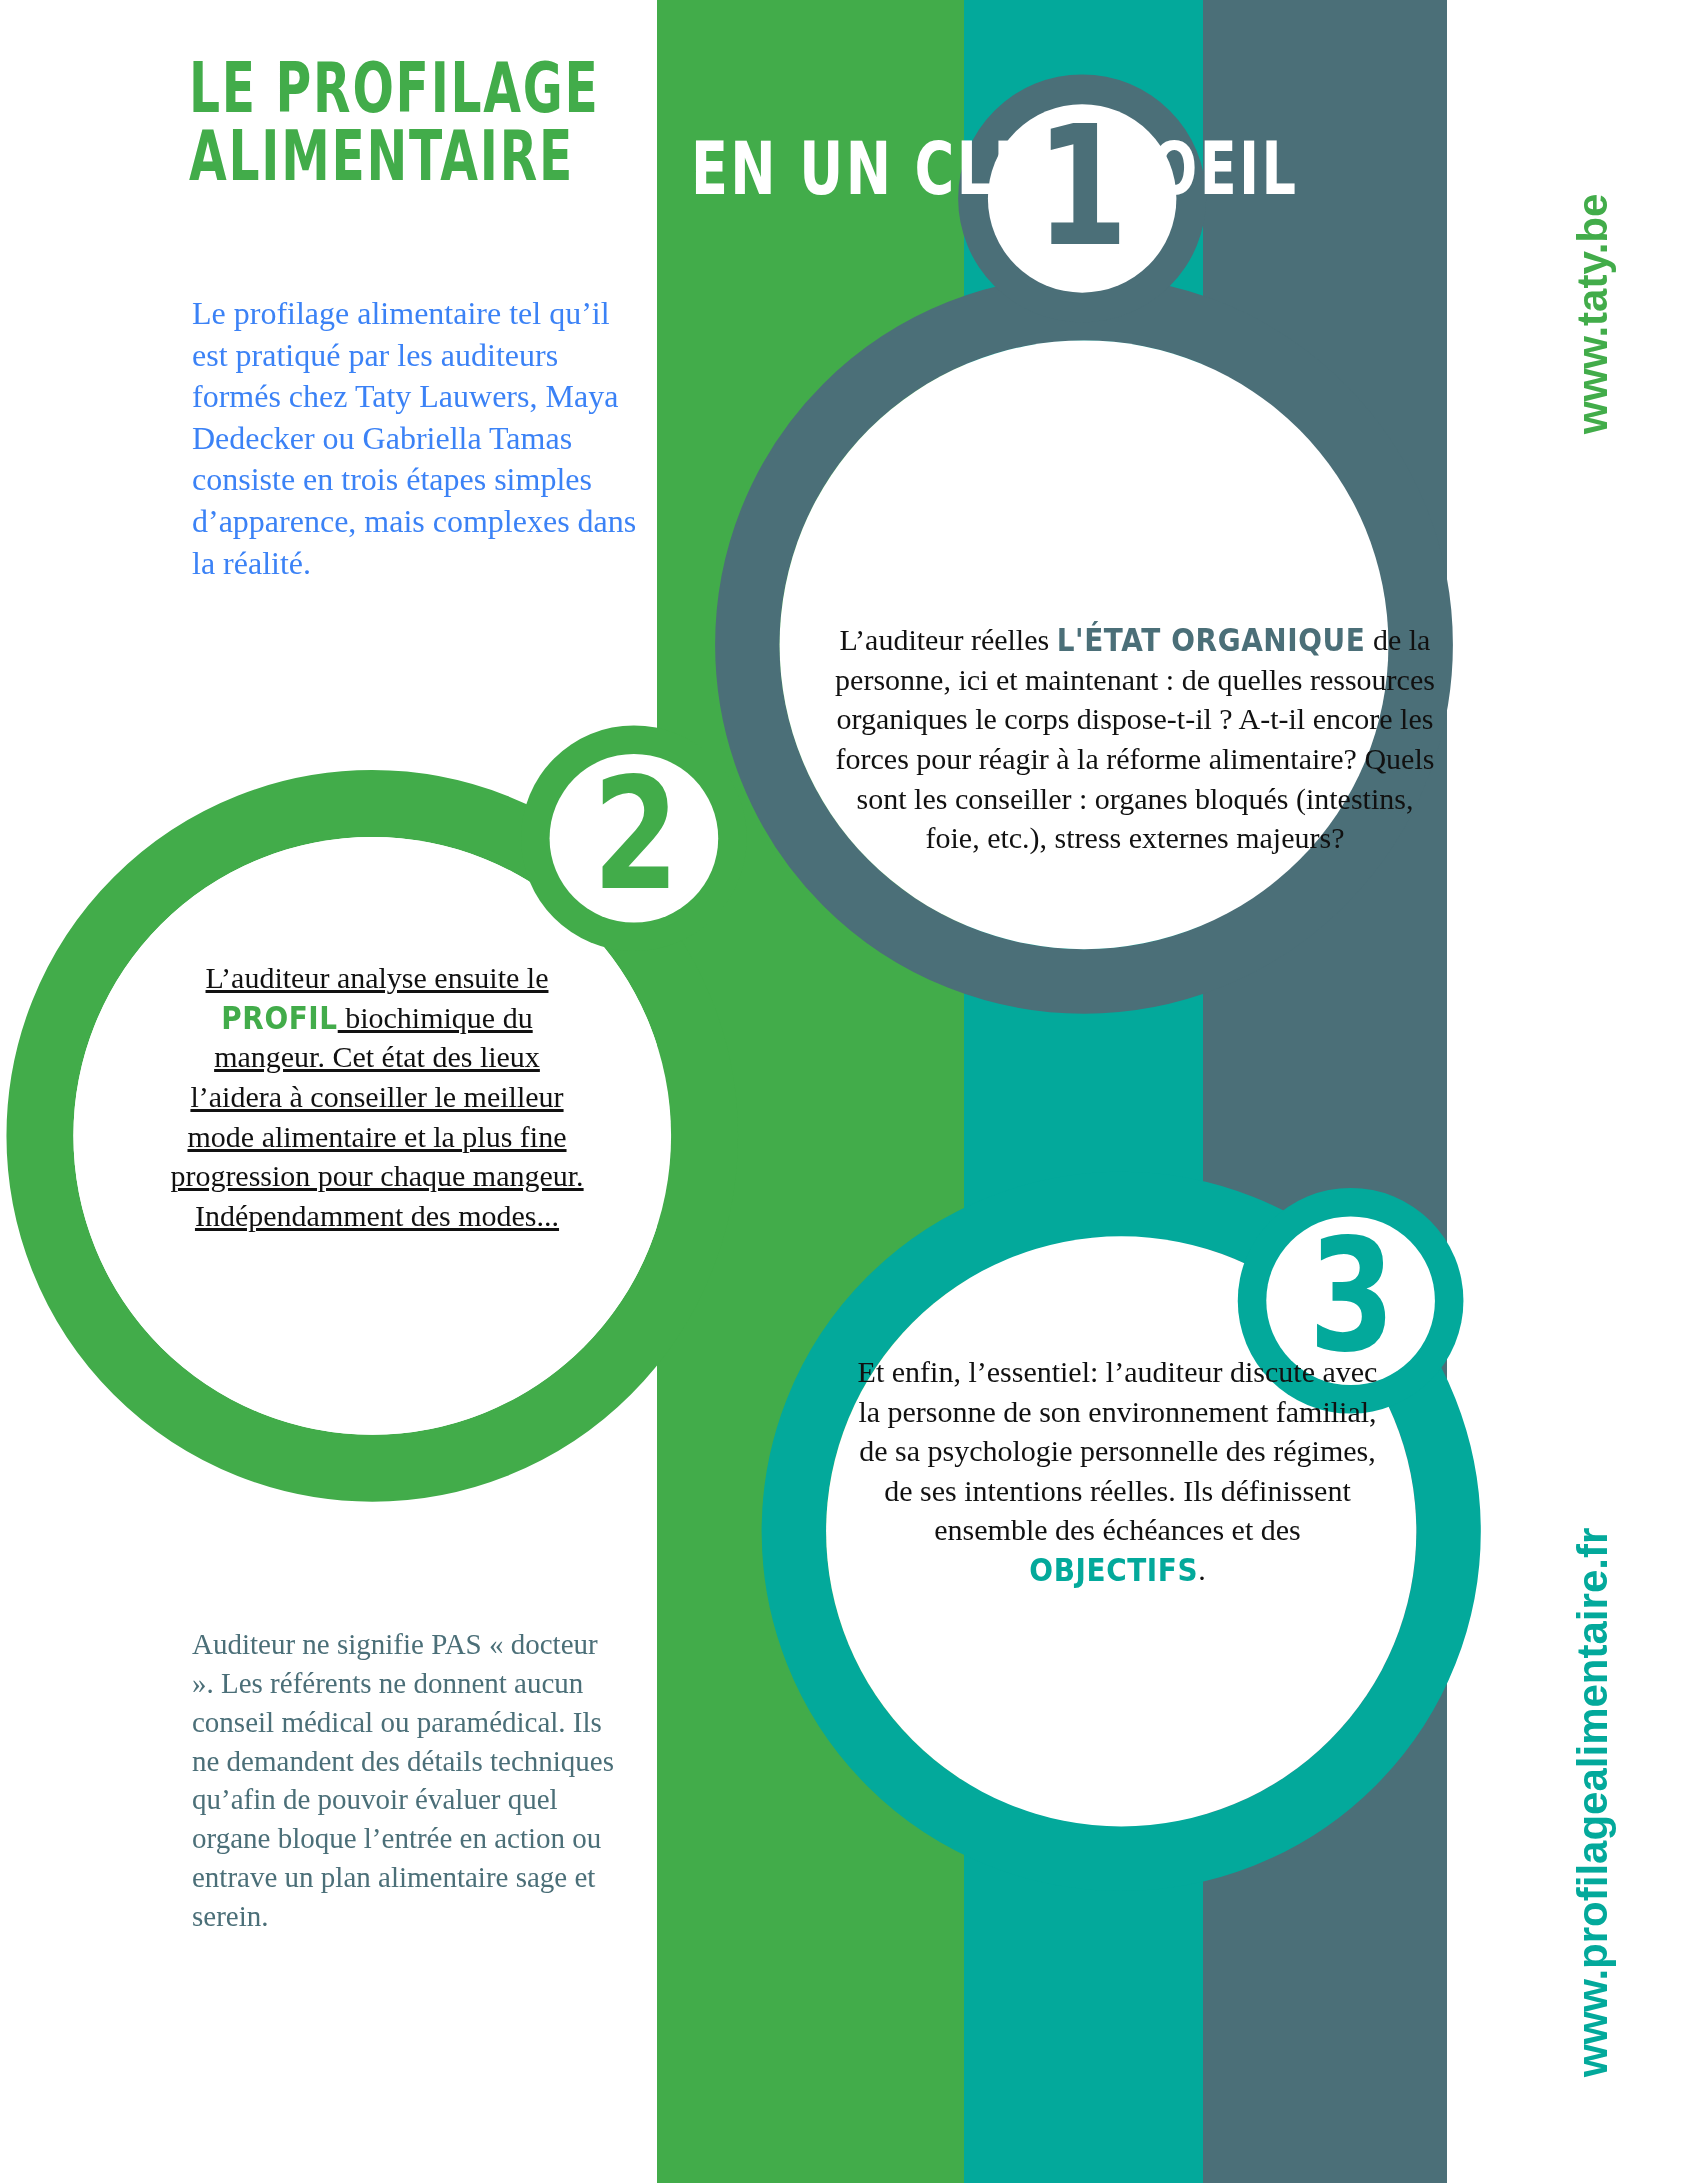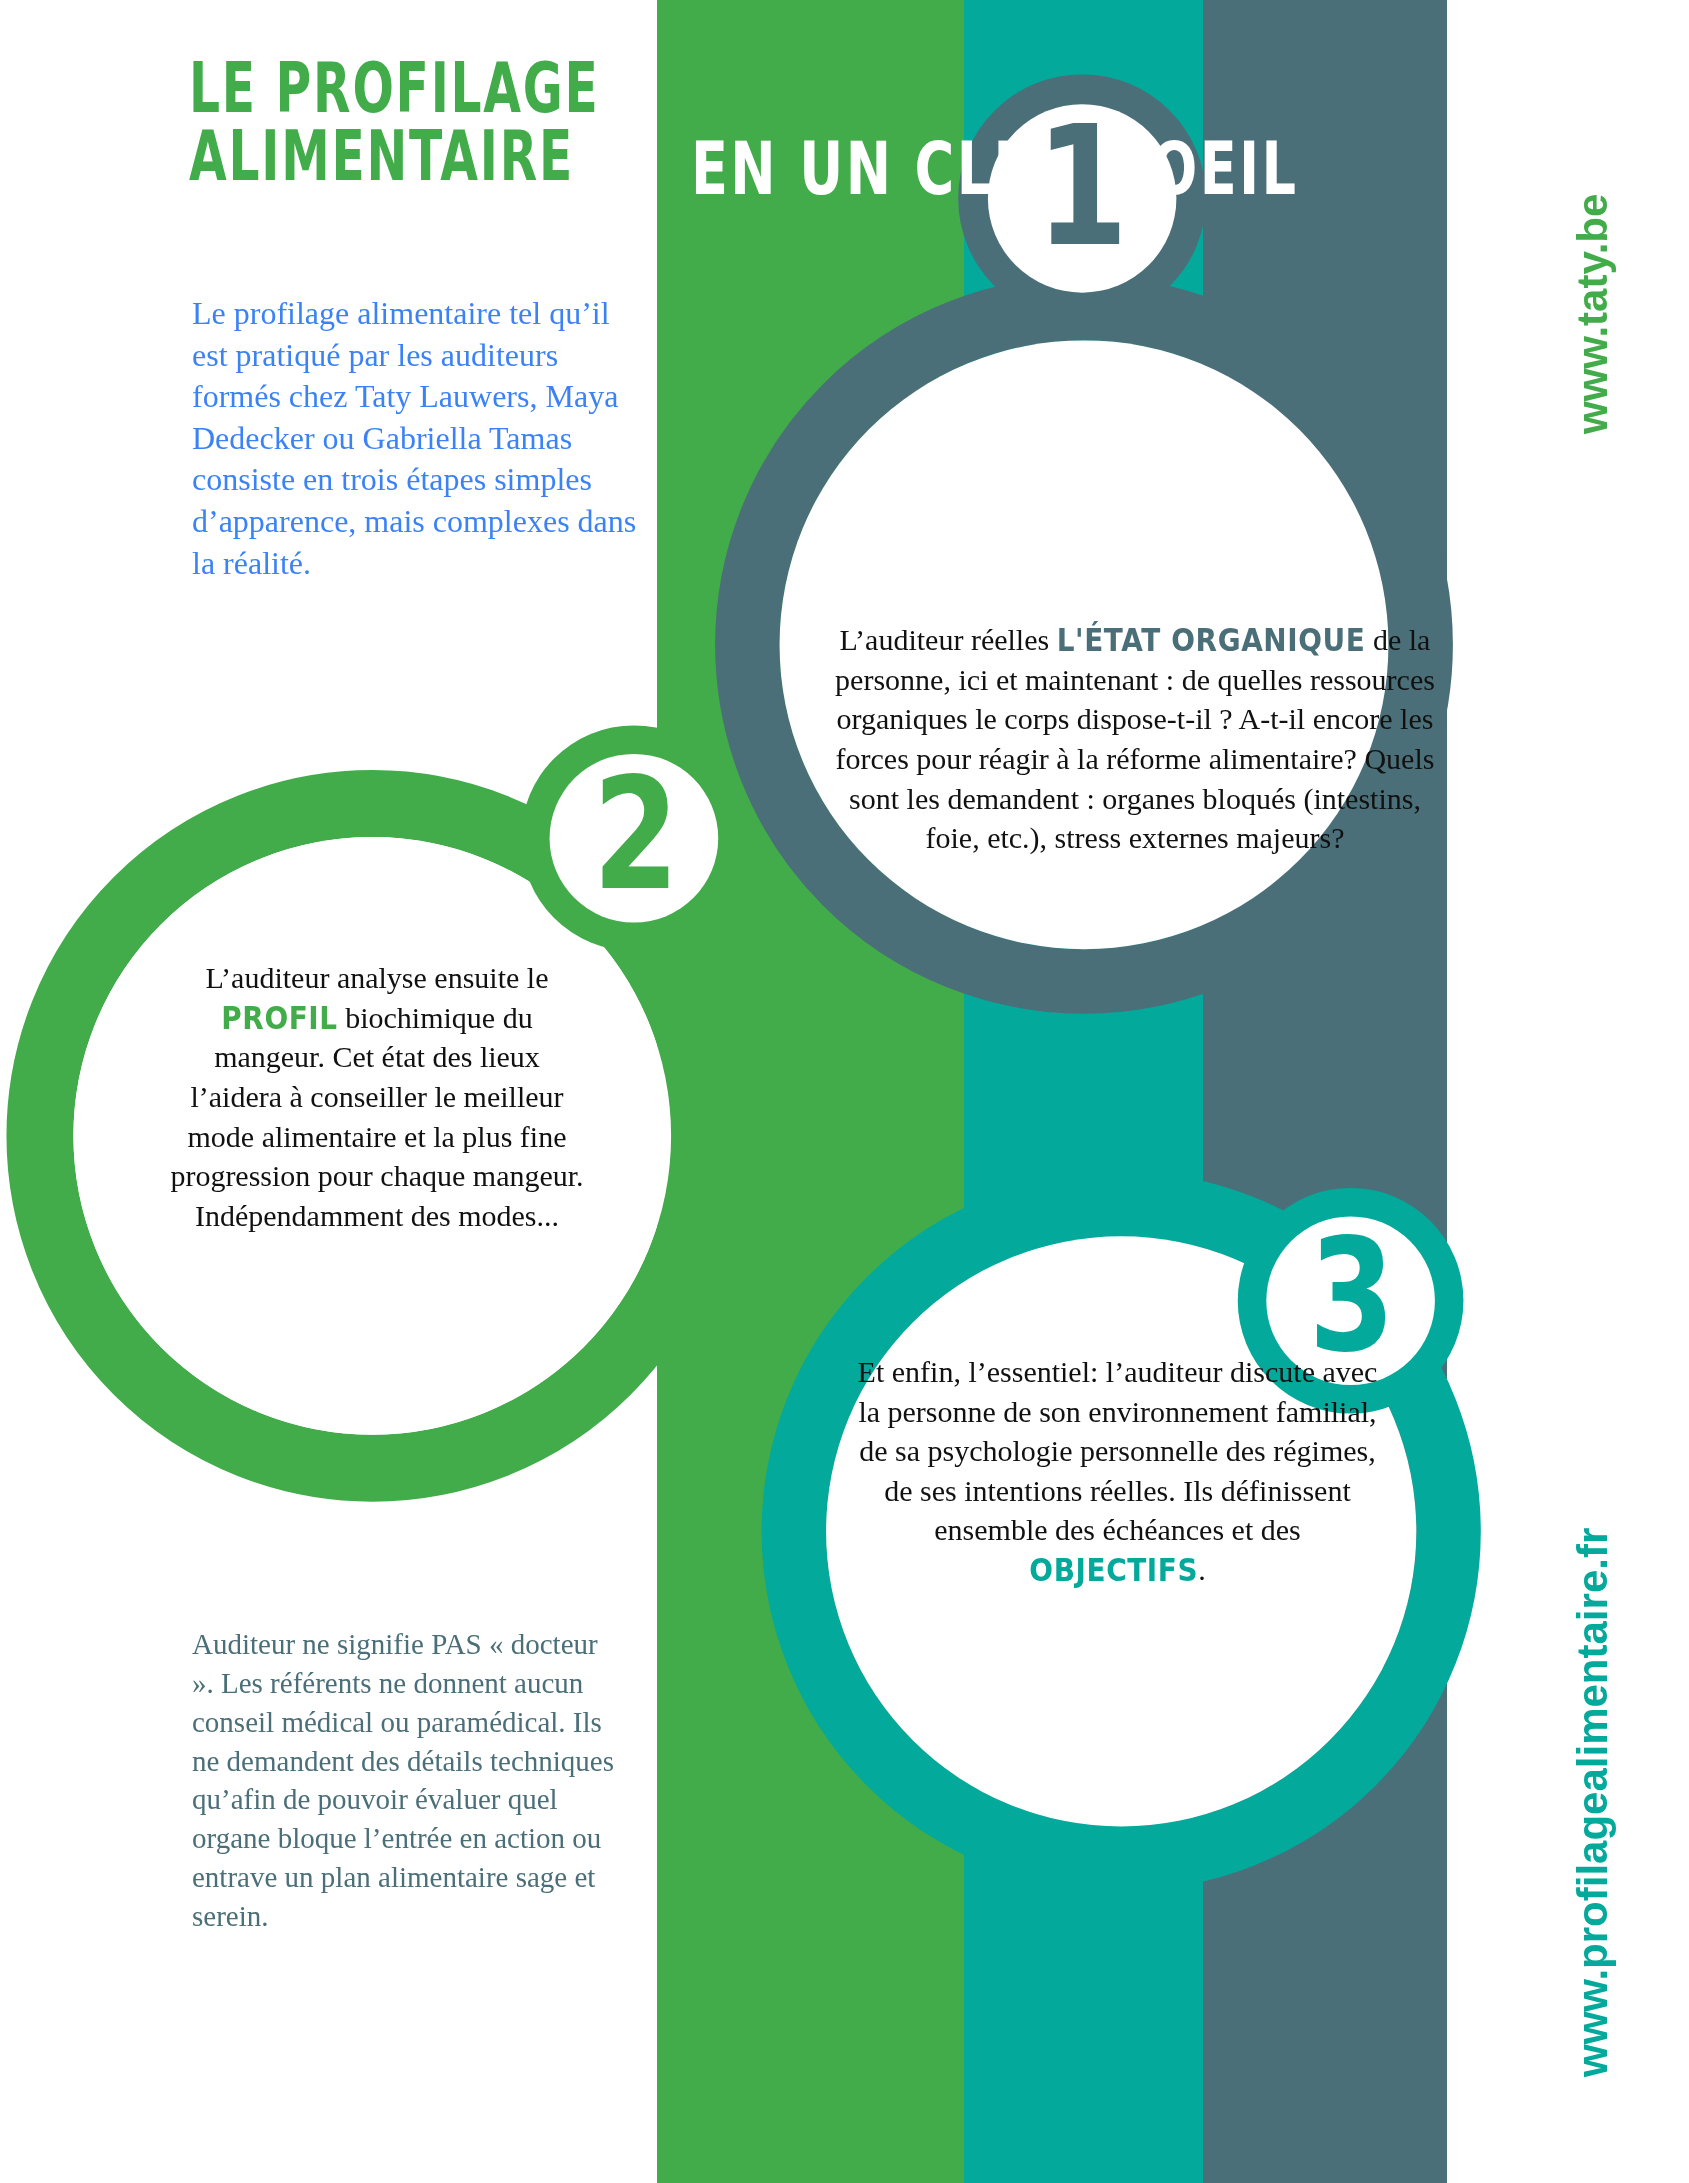--- a/index.html
+++ b/index.html
@@ -39,21 +39,21 @@
   #intro{position:absolute;left:192px;top:282px;width:446px;
          font-size:32px;line-height:1.30;color:#3b82f6;margin-top:11px;}
 
   
   #disclaimer{position:absolute;left:192px;top:1625px;width:422px;
         font-size:29px;line-height:1.34;color:#4B6F78;}
 
   
   .circle-text{position:absolute;text-align:center;color:#111;}
   #circle1-text{left:831px;top:620px;width:608px;font-size:30px;line-height:1.32;}
-  #circle2-text{left:166px;top:958px;width:422px;font-size:30px;line-height:1.32;}
+  #circle2-text{left:166px;top:958px;width:422px;font-size:30px;line-height:1.32;text-decoration:underline;}
   #circle3-text{left:854px;top:1352px;width:527px;font-size:30px;line-height:1.32;}
 
   .hl{font-family:"DejaVu Sans",sans-serif;font-weight:bold;
       letter-spacing:0.6px;font-size:0.93em;
       display:inline-block;transform:scaleY(1.12);}
   .hl-slate{color:#4B6F78;}
   .hl-green{color:#42AC4A;}
   .hl-teal{color:#03A99B;}
 
   
@@ -120,21 +120,21 @@
 
 <div id="header-right" class="fancy">EN UN CLIN D'OEIL</div>
 
 <div id="intro">Le profilage alimentaire tel qu’il est pratiqué par les auditeurs formés chez Taty Lauwers, Maya Dedecker ou Gabriella Tamas consiste en trois étapes simples d’apparence, mais complexes dans la réalité.</div>
 
 <div class="badge-num" id="badge1-num">1</div>
 <div class="badge-num" id="badge2-num">2</div>
 <div class="badge-num" id="badge3-num">3</div>
 
 <div class="circle-text" id="circle1-text">
-  <span>L’auditeur réelles </span><span class="hl hl-slate">L'ÉTAT ORGANIQUE</span><span> de la personne, ici et maintenant : de quelles ressources organiques le corps dispose-t-il ? A-t-il encore les forces pour  réagir à la réforme alimentaire? Quels sont les demandent : organes bloqués (intestins, foie, etc.), stress externes majeurs?</span>
+  <span>L’auditeur réelles </span><span class="hl hl-slate">L'ÉTAT ORGANIQUE</span><span> de la personne, ici et maintenant : de quelles ressources organiques le corps dispose-t-il ? A-t-il encore les forces pour  réagir à la réforme alimentaire? Quels sont les conseiller : organes bloqués (intestins, foie, etc.), stress externes majeurs?</span>
 </div>
 
 <div class="circle-text" id="circle2-text">
   <span>L’auditeur analyse ensuite le </span><span class="hl hl-green">PROFIL</span><span> biochimique du mangeur. Cet état des lieux l’aidera à conseiller le meilleur mode alimentaire et la plus fine progression pour chaque mangeur. Indépendamment des modes...</span>
 </div>
 
 <div class="circle-text" id="circle3-text">
   <span>Et enfin, l’essentiel: l’auditeur discute avec la personne de son environnement familial, de sa psychologie personnelle des régimes, de ses intentions réelles. Ils définissent ensemble des échéances et des </span><span class="hl hl-teal">OBJECTIFS</span><span>.</span>
 </div>
 

